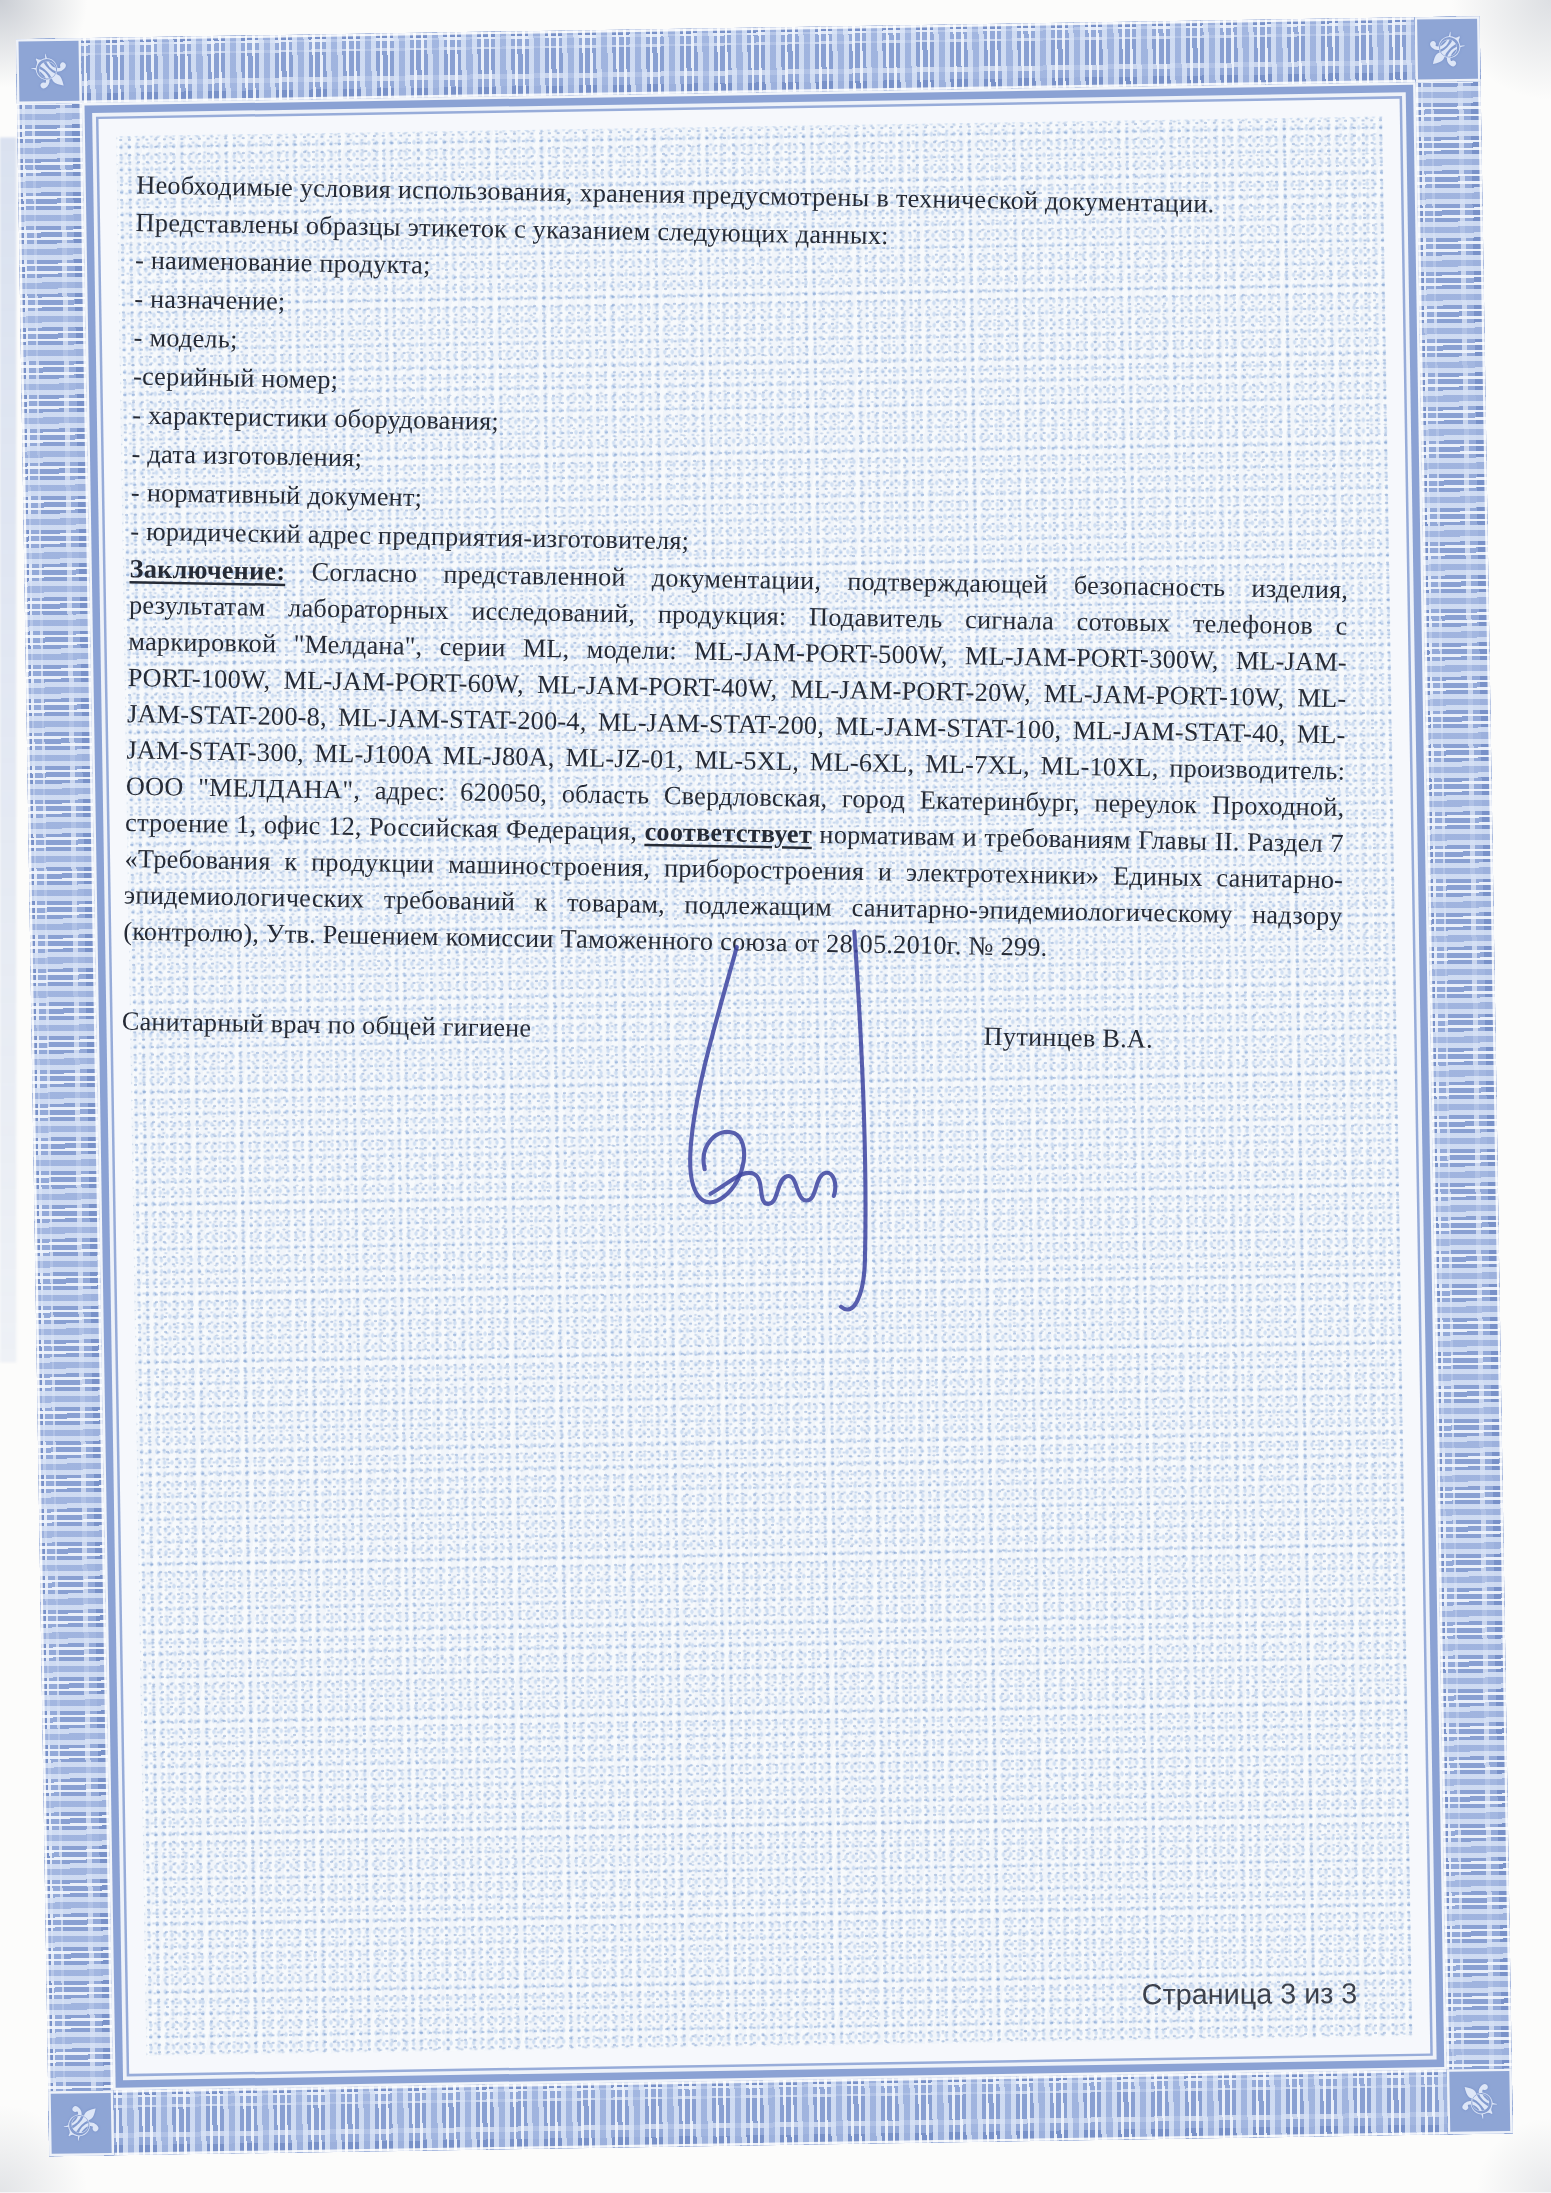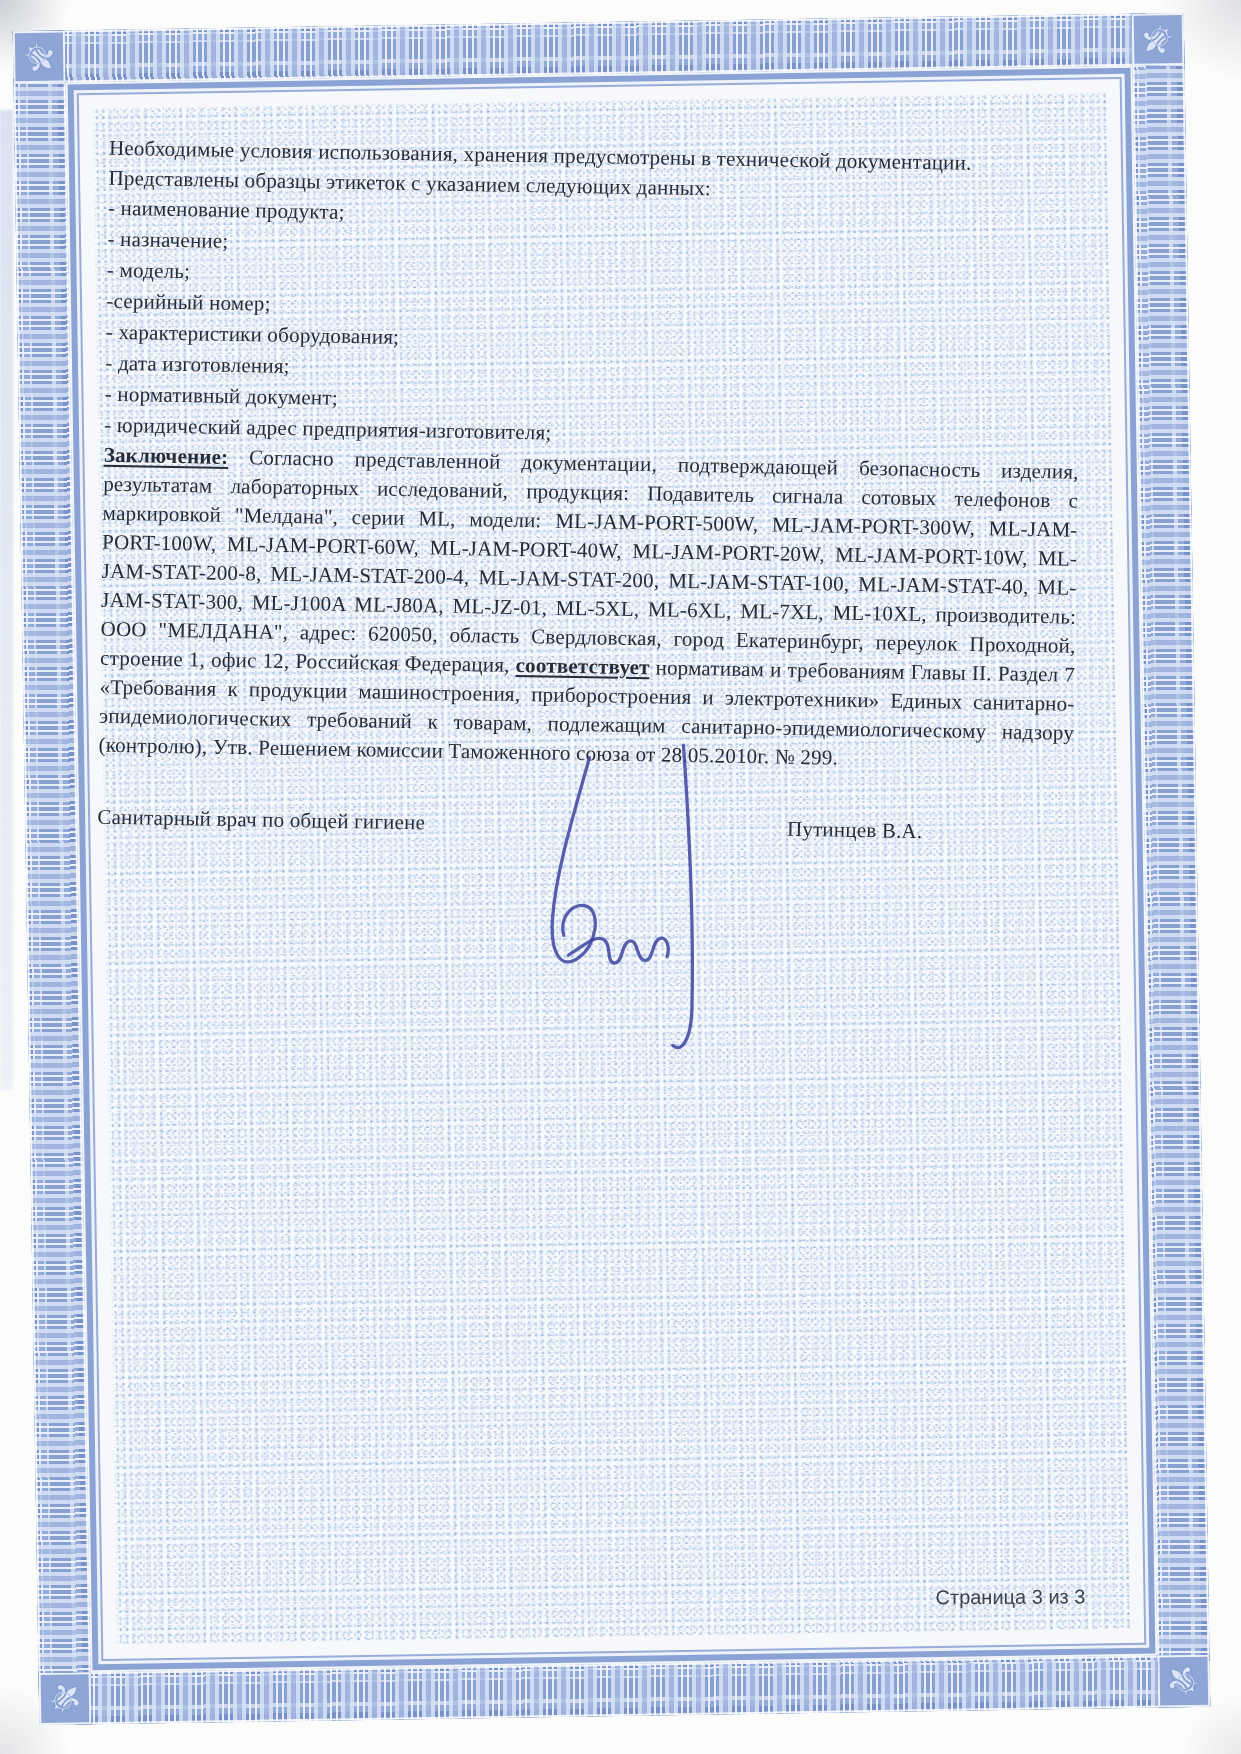--- a/index.html
+++ b/index.html
@@ -113,21 +113,21 @@
   .bu { font-weight:bold; text-decoration:underline; text-decoration-thickness:2px; text-underline-offset:3px; }
   .signer-row { margin-top:42px; display:flex; justify-content:space-between; padding-right:150px; }
 
   
   .signature { position:absolute; left:392px; top:638px; width:230px; height:330px; z-index:3; }
   .signature path { stroke:#3d44a0; stroke-width:3; fill:none; stroke-linecap:round; opacity:.85; }
 
   
   .pagenum {
     position:absolute; right:44px; bottom:22px;
-    font-family:"Liberation Sans", sans-serif; font-size:20px; color:#3c414c;
+    font-family:"Liberation Sans", sans-serif; font-size:23px; color:#3c414c;
     transform:rotate(0.6deg);
   }
 </style>
 </head>
 <body>
 
 <div class="scan">
   <div class="cert">
 
     <div class="band h top"></div>

